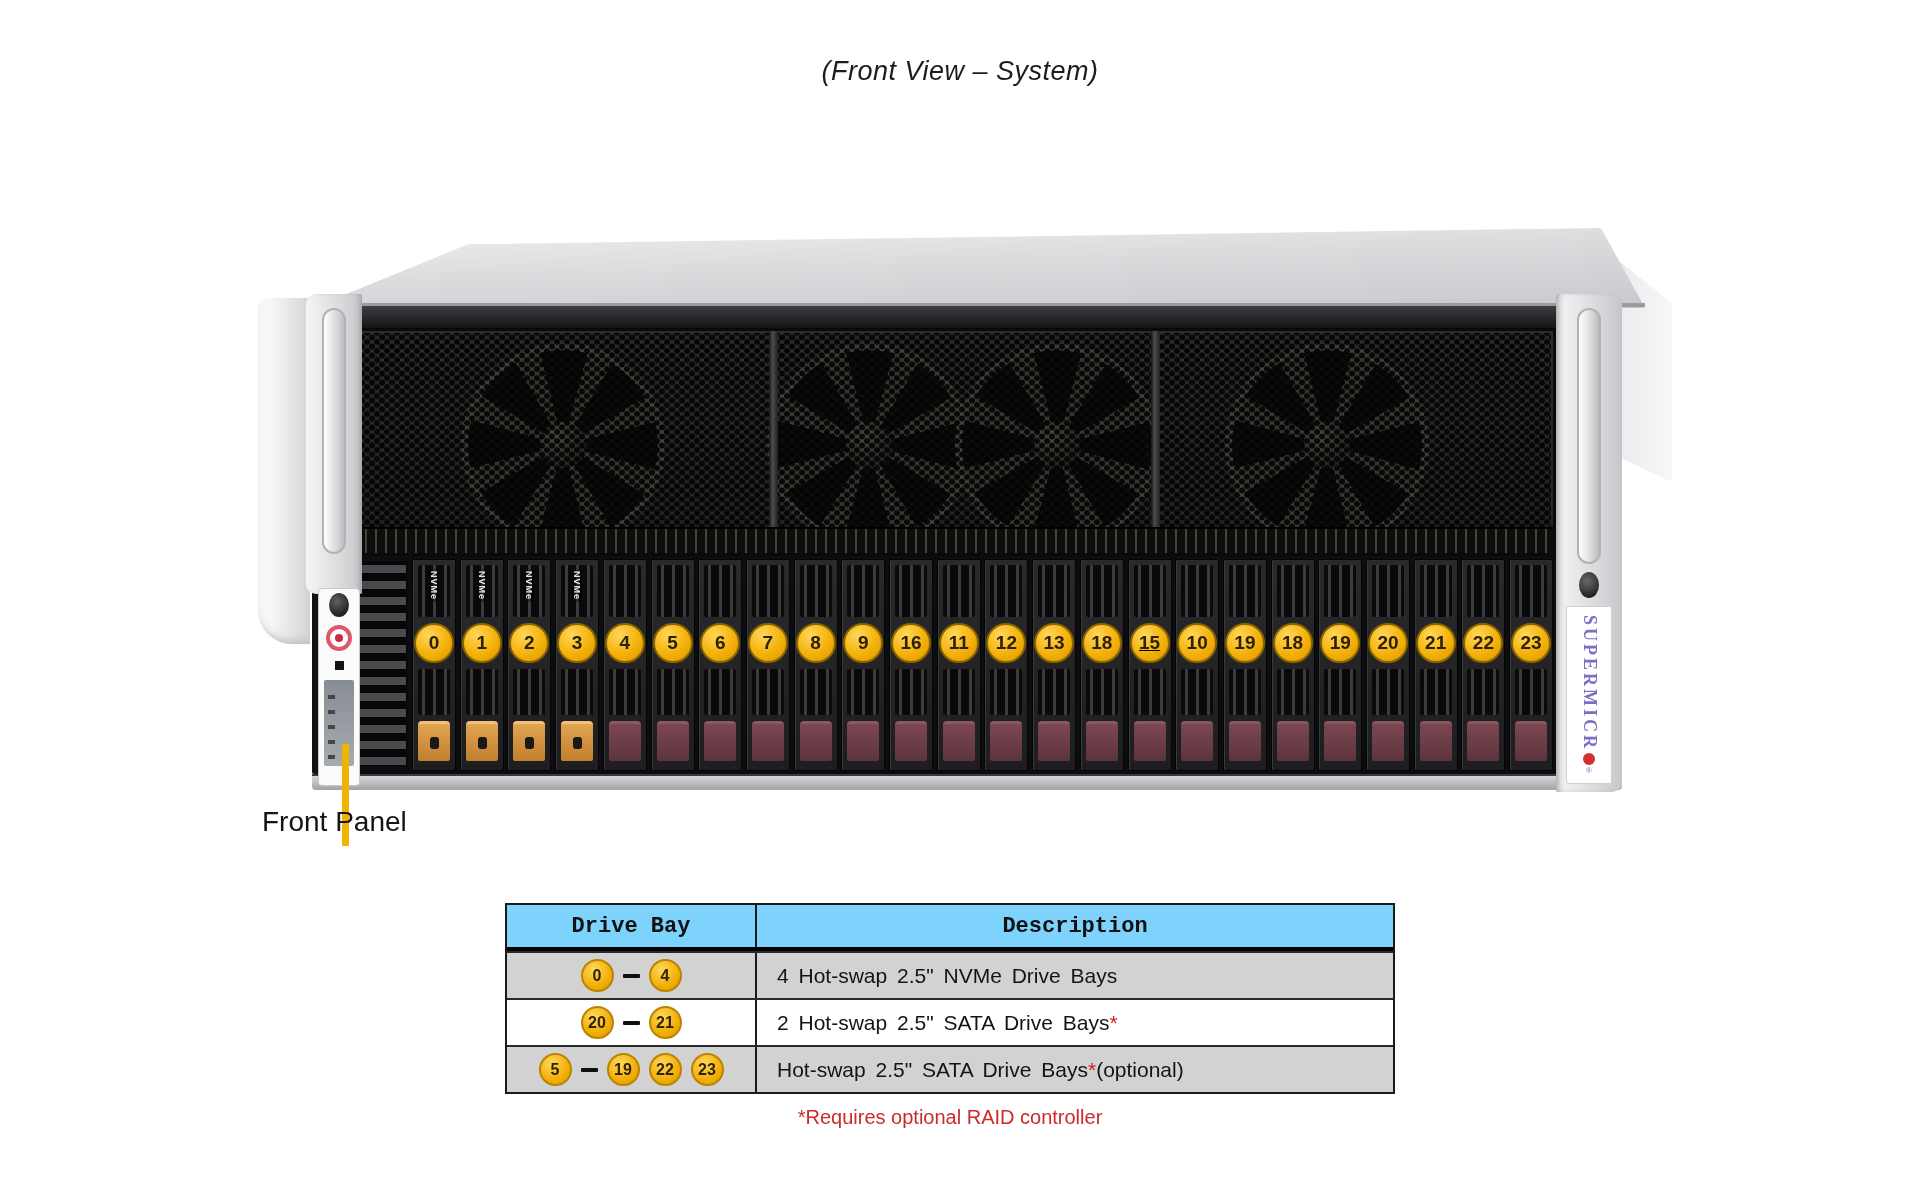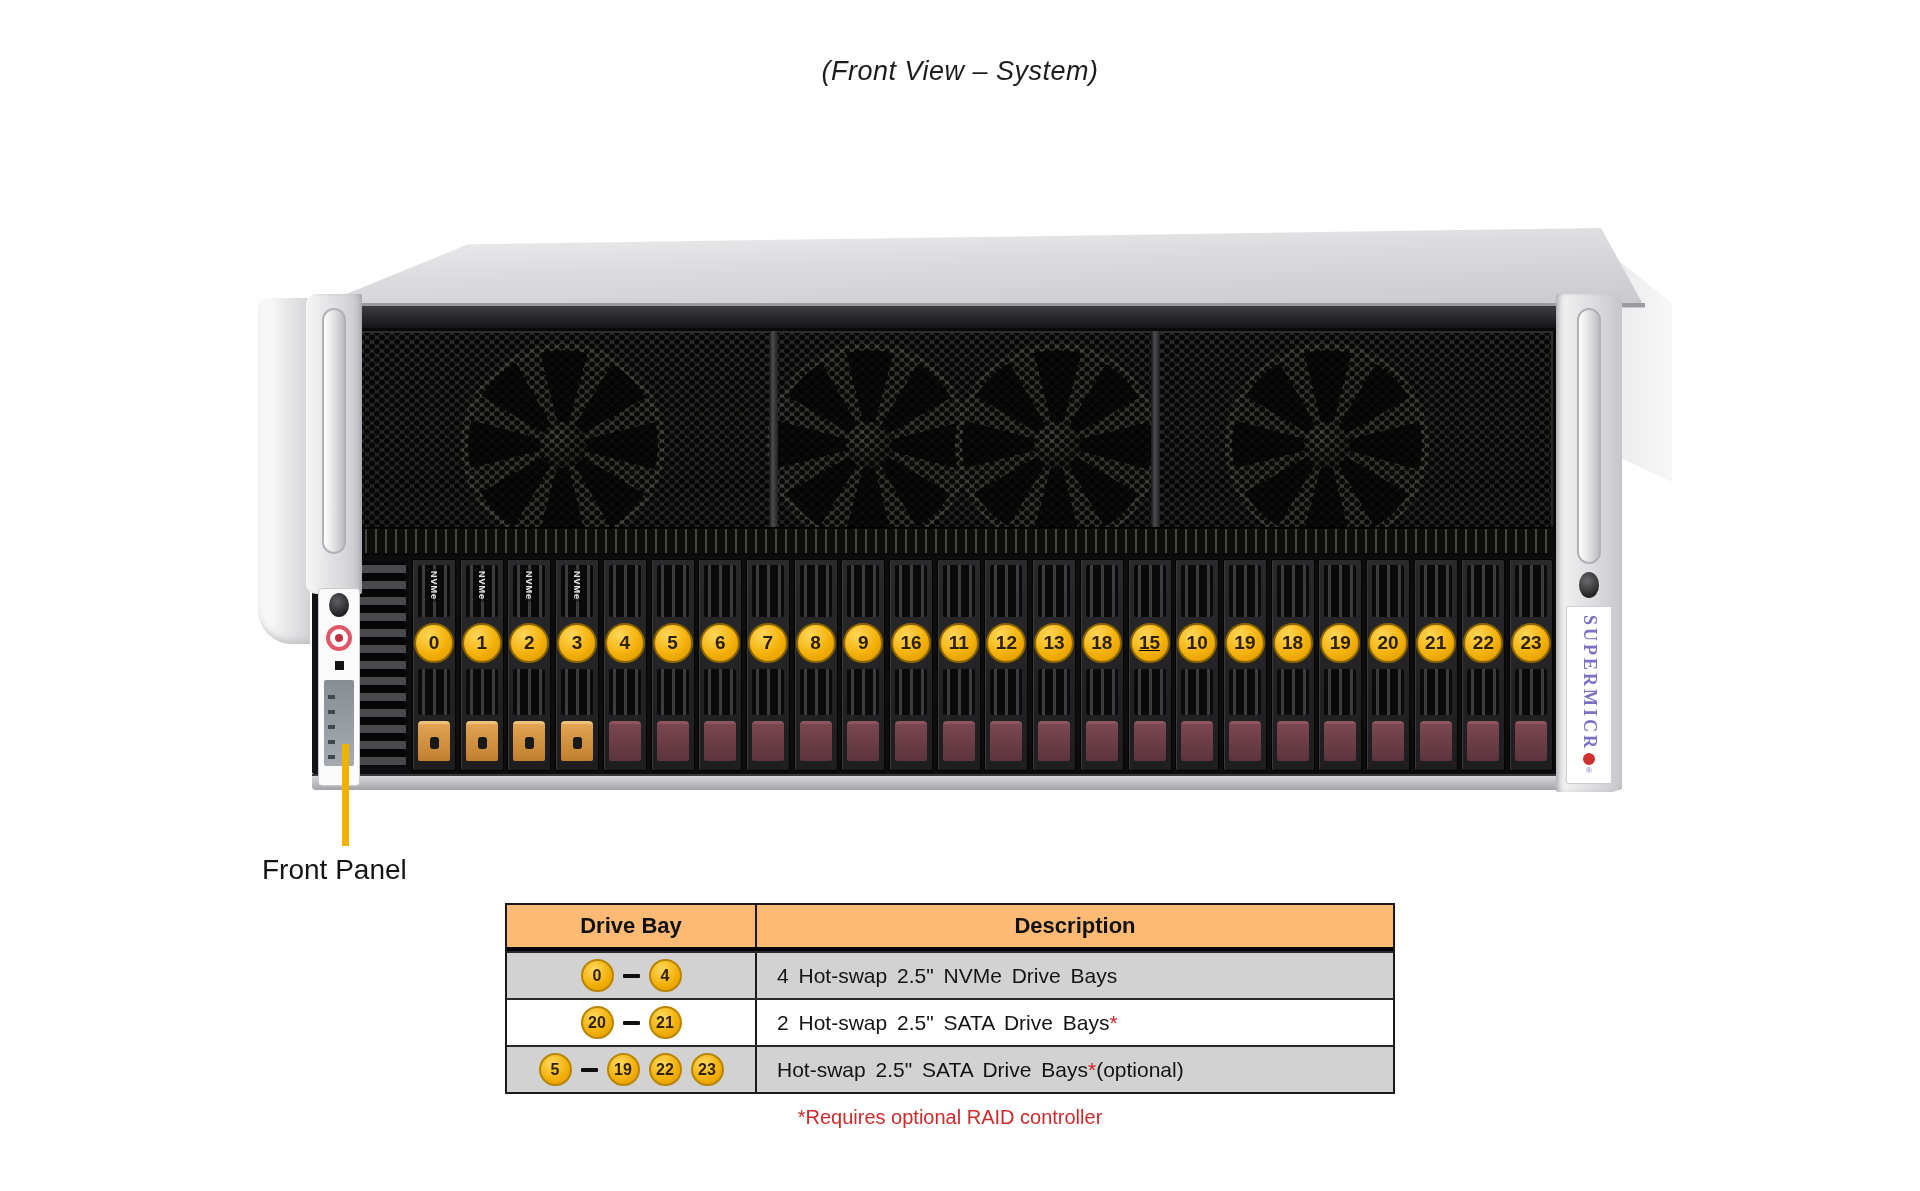--- a/index.html
+++ b/index.html
@@ -188,28 +188,28 @@
   }
   .ledpanel::before {
     content:""; position:absolute; left:4px; top:7px; bottom:7px; width:7px;
     background:repeating-linear-gradient(0deg,#41474c 0 4px, rgba(0,0,0,0) 4px 15px);
   }
   .pointer-line {
     position:absolute; left:342px; top:744px; width:7px; height:102px;
     background:#f2b200;
   }
   .front-panel-label {
-    position:absolute; left:262px; top:854px; width:200px;
+    position:absolute; left:262px; top:806px; width:200px;
     font-size:28px; color:#141414;
   }
 
   
   .dtable-wrap { position:absolute; left:505px; top:903px; width:890px; }
   .dtable { border:2px solid #1a1a1a; background:#fff; }
-  .thead { display:flex; height:46px; border-bottom:4px solid #000; background:#fdba74; }
+  .thead { display:flex; height:46px; border-bottom:4px solid #000; background:#7dd3fc;font-family:Liberation Mono, monospace; }
   .th { display:flex; align-items:center; justify-content:center;
         font-weight:bold; font-size:22px; color:#111; }
   .c1 { width:250px; flex:none; border-right:2px solid #1a1a1a; }
   .c2 { flex:1;border-radius:16px; }
   .trow { display:flex; height:47px; border-top:2px solid #2a2a2a; }
   .tbody .trow:nth-child(odd)  { background:#d2d2d2; }
   .tbody .trow:nth-child(even) { background:#ffffff; }
   .cell.bays { width:250px; flex:none; border-right:2px solid #1a1a1a;
     display:flex; align-items:center; justify-content:center; gap:9px; }
   .cell.desc { flex:1; display:flex; align-items:center; padding-left:20px;

